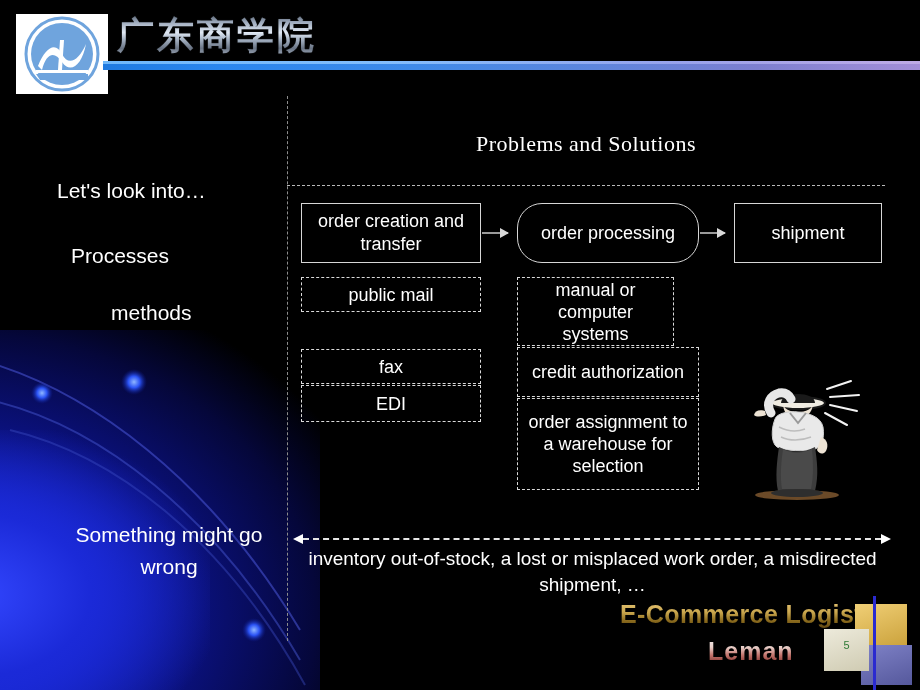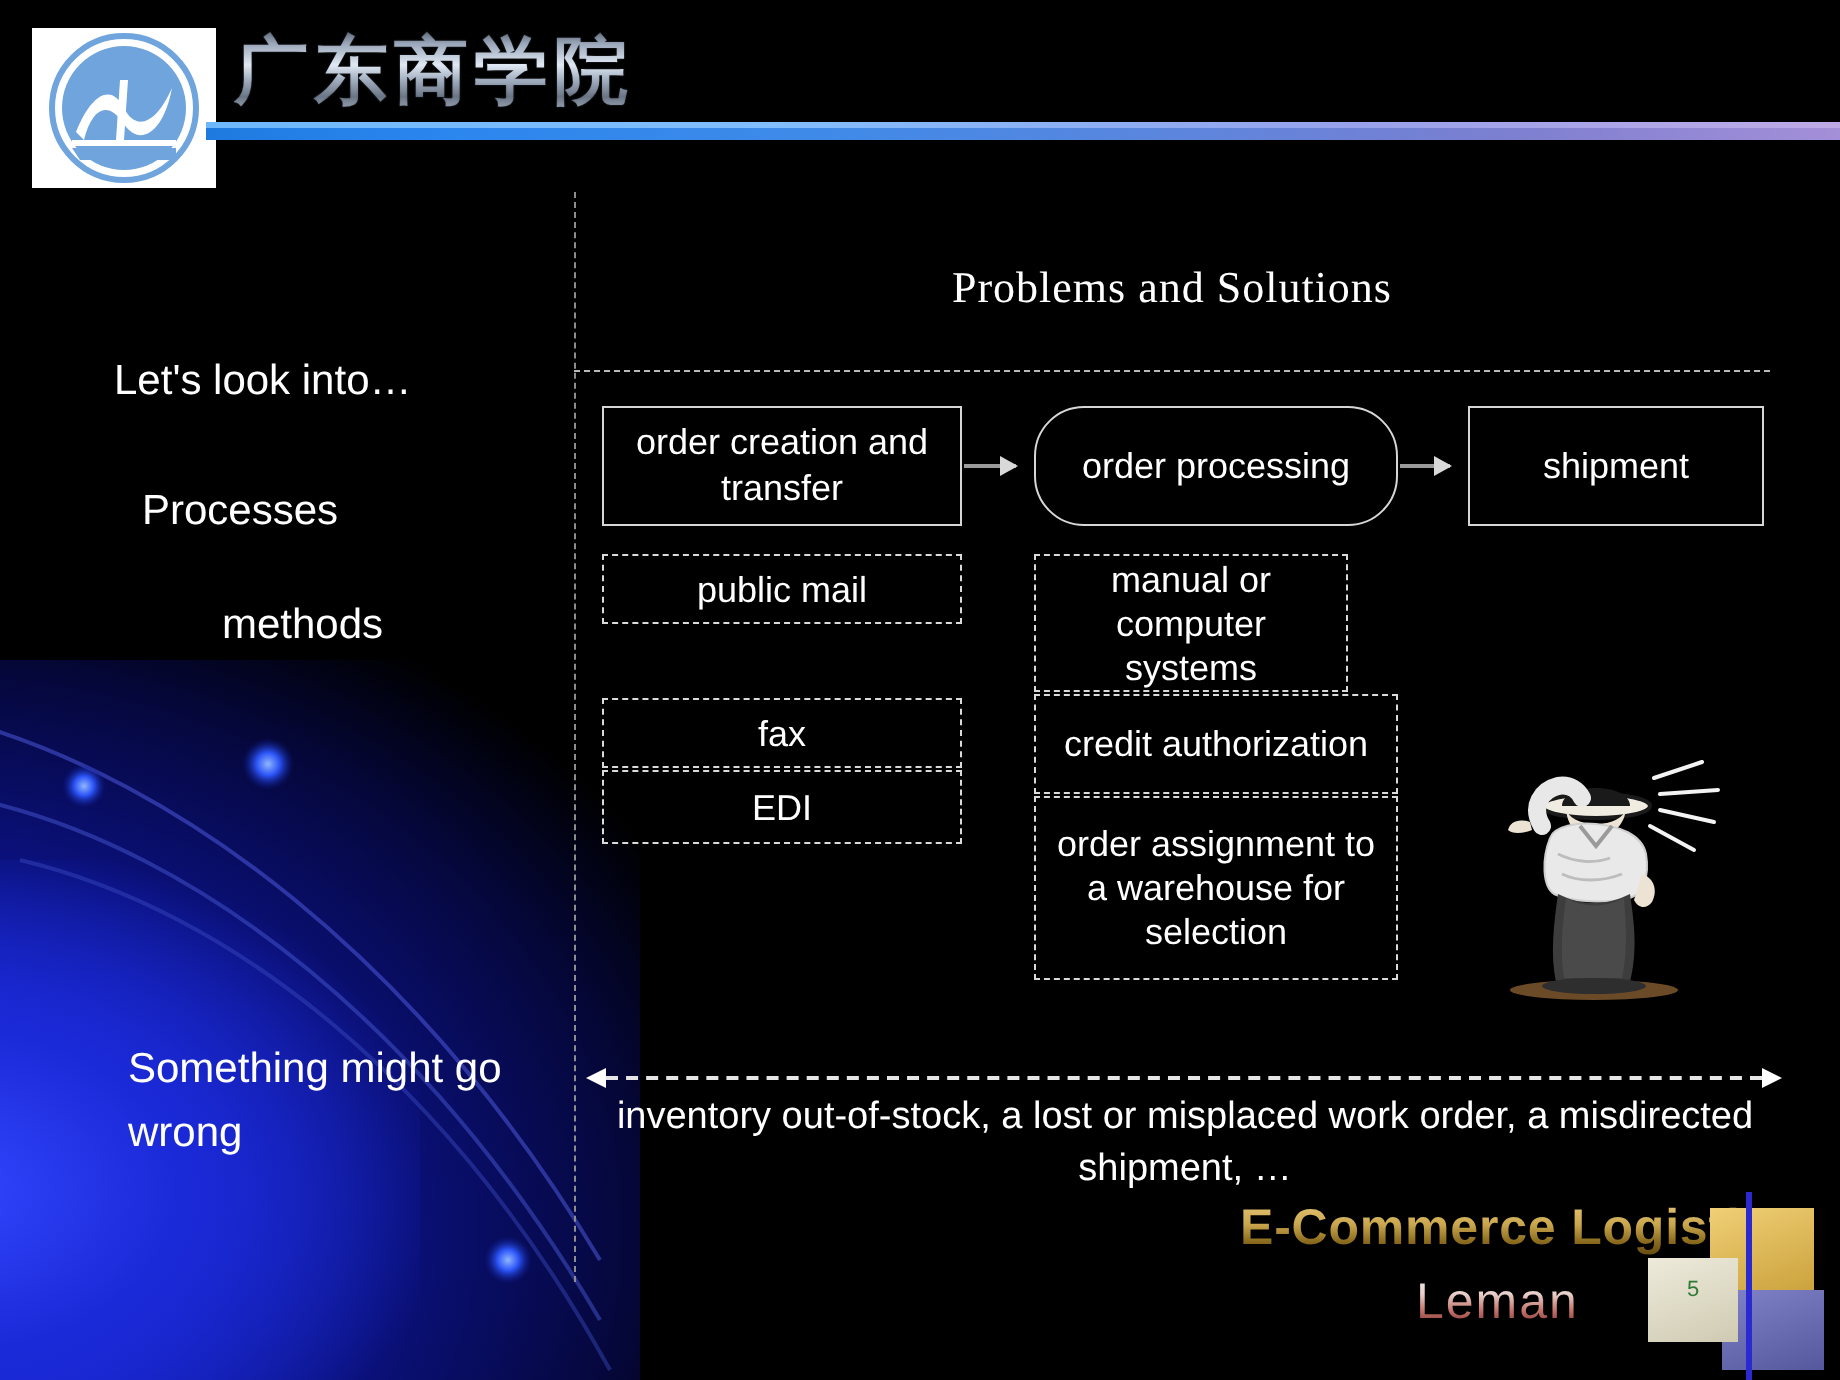--- a/index.html
+++ b/index.html
@@ -83,21 +83,21 @@
   .left-text {
     position: absolute;
     color: #ffffff;
     font-size: 21px;
     line-height: 27px;
     white-space: nowrap;
   }
   .lt-1 { left: 57px; top: 177px; }
   .lt-2 { left: 71px; top: 242px; }
   .lt-3 { left: 71px; top: 299px; margin-left: 40px; }
-  .lt-4 { left: 64px; top: 519px; white-space: normal; width: 210px; line-height: 32px; }
+  .lt-4 { left: 64px; top: 519px; white-space: normal; width: 210px; line-height: 32px; text-align: center; }
 
   
   .slide-title {
     position: absolute; left: 287px; top: 131px;
     width: 598px;
     text-align: center;
     color: #fff;
     font-family: "Liberation Serif", serif;
     font-size: 22px;
     letter-spacing: .5px;
@@ -198,21 +198,21 @@
     white-space: nowrap;
     background: linear-gradient(180deg,#e8c77a 0%, #caa74e 42%, #8a6a1d 72%, #5c4410 100%);
     -webkit-background-clip: text;
     background-clip: text;
     color: transparent;
     -webkit-text-fill-color: transparent;
   }
   .brand-sub {
     position: absolute; left: 708px; top: 637px;
     font-size: 25px;
-    font-weight: normal;
+    font-weight: bold;
     letter-spacing: 1px;
     white-space: nowrap;
     background: linear-gradient(180deg,#f2efee 0%, #e8cfc9 35%, #c4756d 62%, #8d3f3a 85%, #6a2a26 100%);
     -webkit-background-clip: text;
     background-clip: text;
     color: transparent;
     text-align: right;
     -webkit-text-fill-color: transparent;
   }
 

